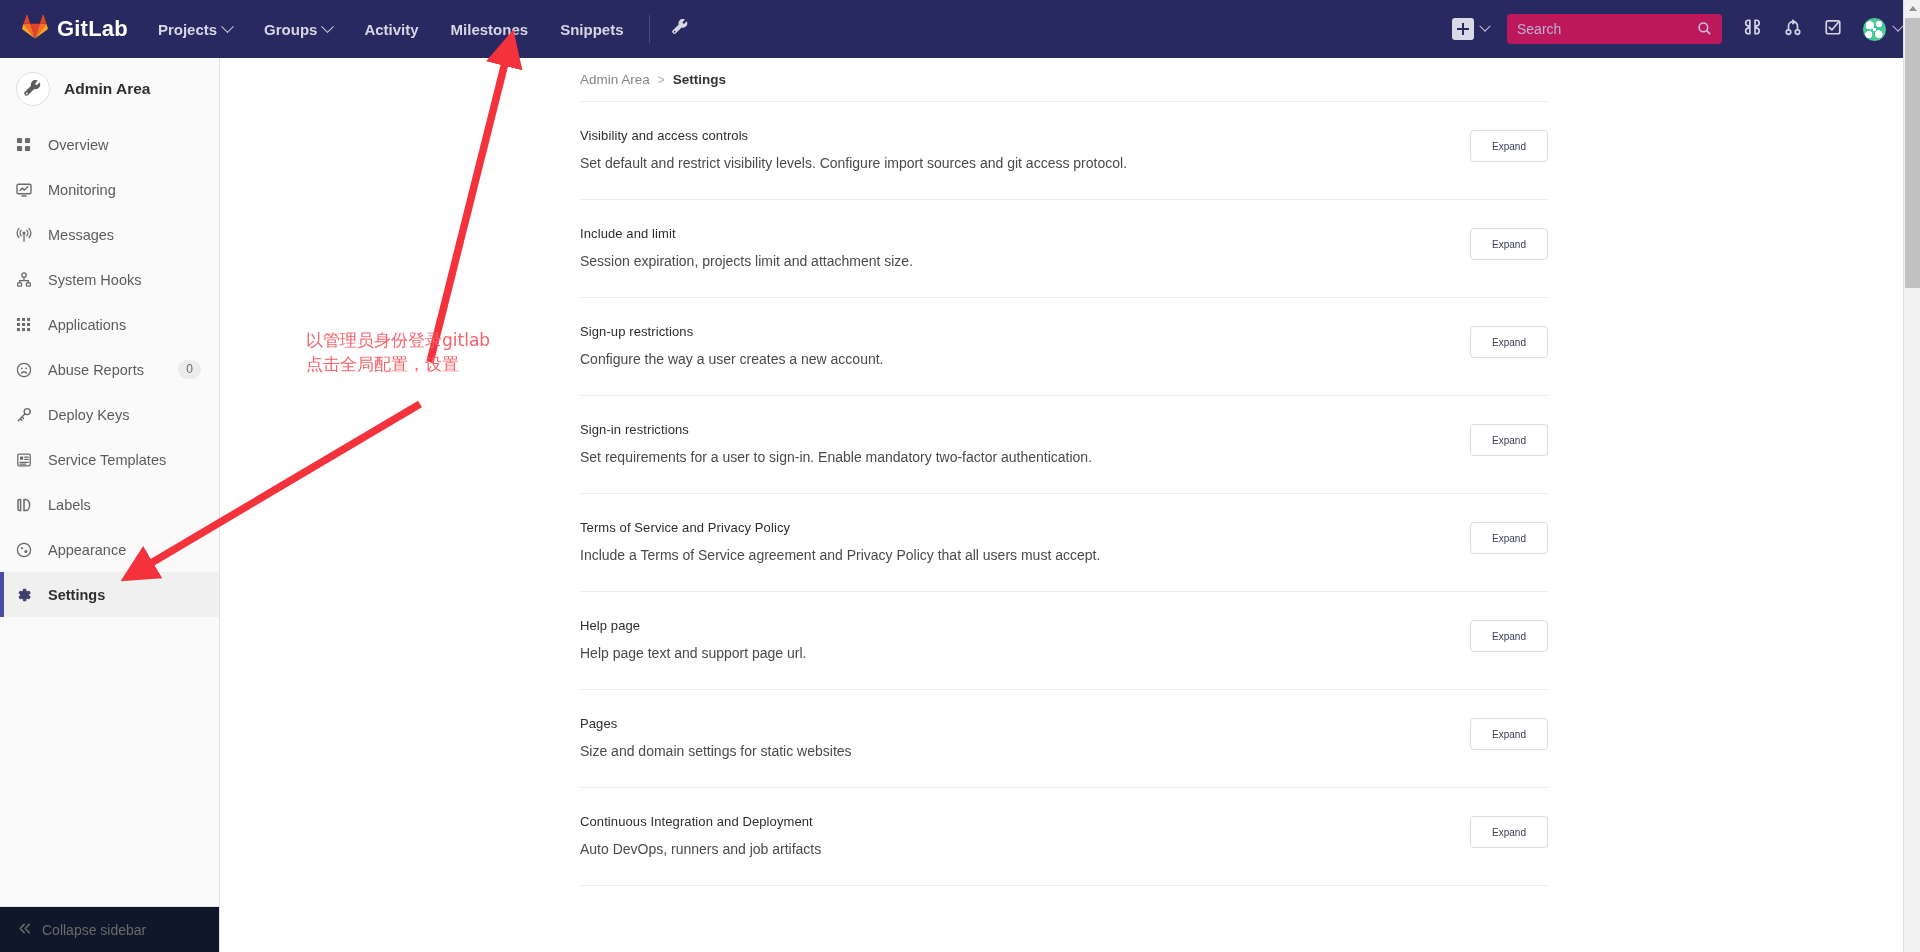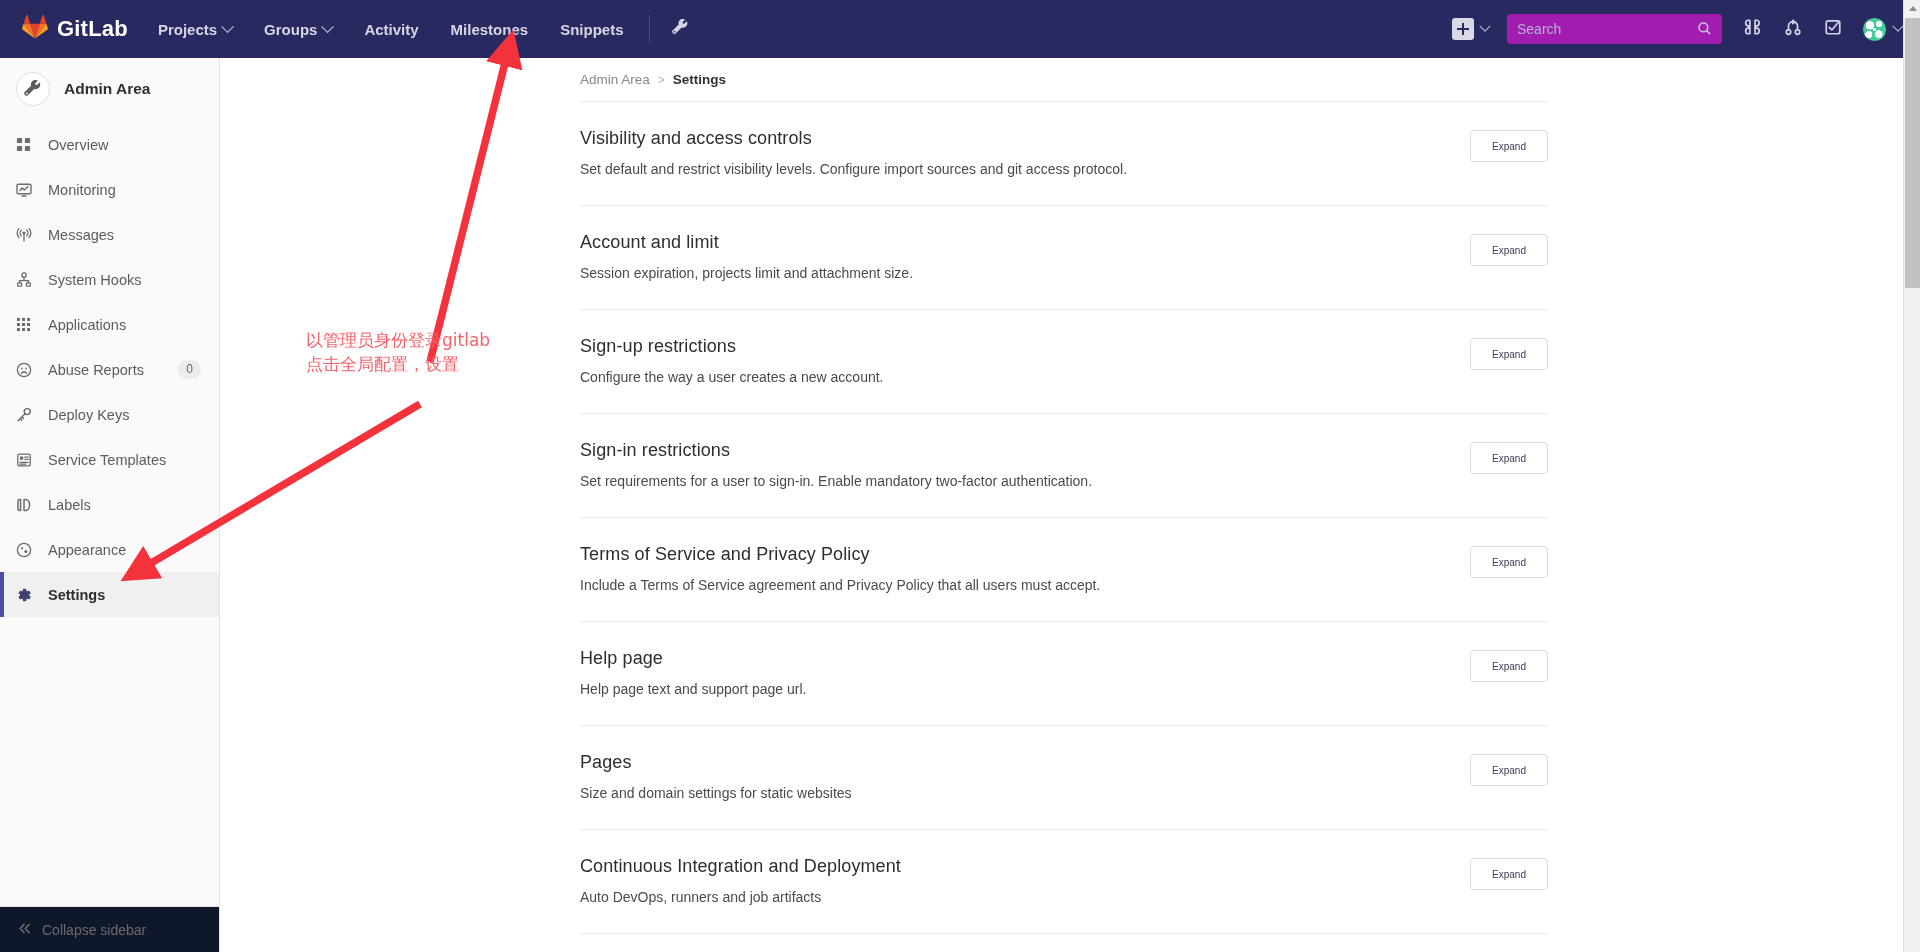--- a/index.html
+++ b/index.html
@@ -67,21 +67,21 @@
     display: flex; align-items: center; gap: 7px;
     padding: 0 10px; position: relative;
   }
   .caret-sm {
     width: 8px; height: 8px;
     border-right: 1.6px solid #bfbfd6; border-bottom: 1.6px solid #bfbfd6;
     transform: rotate(45deg) translate(-2px,-2px);
   }
   #search-box {
     width: 215px; height: 30px; border-radius: 4px;
-    background: #a21caf;
+    background: #be185d;
     display: flex; align-items: center;
     padding: 0 10px; margin: 0 10px 0 6px;
     position: relative;
   }
   #search-box input {
     background: transparent; border: none; outline: none;
     color: #c8c8e0; font-size: 14px;
     font-family: "Liberation Sans", sans-serif;
     width: 100%;
   }
@@ -178,21 +178,21 @@
   .settings-list { padding-left: 360px; width: 1328px; }
   .setting-row {
     display: flex; align-items: flex-start;
     padding: 26px 0 28px 0;
     border-bottom: 1px solid #ececec;
     width: 968px;
   }
   .setting-row:last-child { border-bottom: none; }
   .setting-texts { flex: 1; }
   .setting-title {
-    font-size: 18px; font-weight: 400; color: #2e2e2e;
+    font-size: 13px; font-weight: 400; color: #2e2e2e;
     letter-spacing: .1px; margin-bottom: 12px;
   }
   .setting-desc { font-size: 14px; color: #4a4a4a; }
   .expand-btn {
     flex-shrink: 0;
     min-width: 78px; height: 32px;
     border: 1px solid #dcdcdc; border-radius: 4px;
     background: #fff; color: #3b3b5c;
     font-size: 10px; font-family: "Liberation Sans", sans-serif;
     display: flex; align-items: center; justify-content: center;
@@ -504,21 +504,21 @@
     <div class="setting-row">
       <div class="setting-texts">
         <div class="setting-title">Visibility and access controls</div>
         <div class="setting-desc">Set default and restrict visibility levels. Configure import sources and git access protocol.</div>
       </div>
       <button class="expand-btn">Expand</button>
     </div>
 
     <div class="setting-row">
       <div class="setting-texts">
-        <div class="setting-title">Account and limit</div>
+        <div class="setting-title">Include and limit</div>
         <div class="setting-desc">Session expiration, projects limit and attachment size.</div>
       </div>
       <button class="expand-btn">Expand</button>
     </div>
 
     <div class="setting-row">
       <div class="setting-texts">
         <div class="setting-title">Sign-up restrictions</div>
         <div class="setting-desc">Configure the way a user creates a new account.</div>
       </div>

